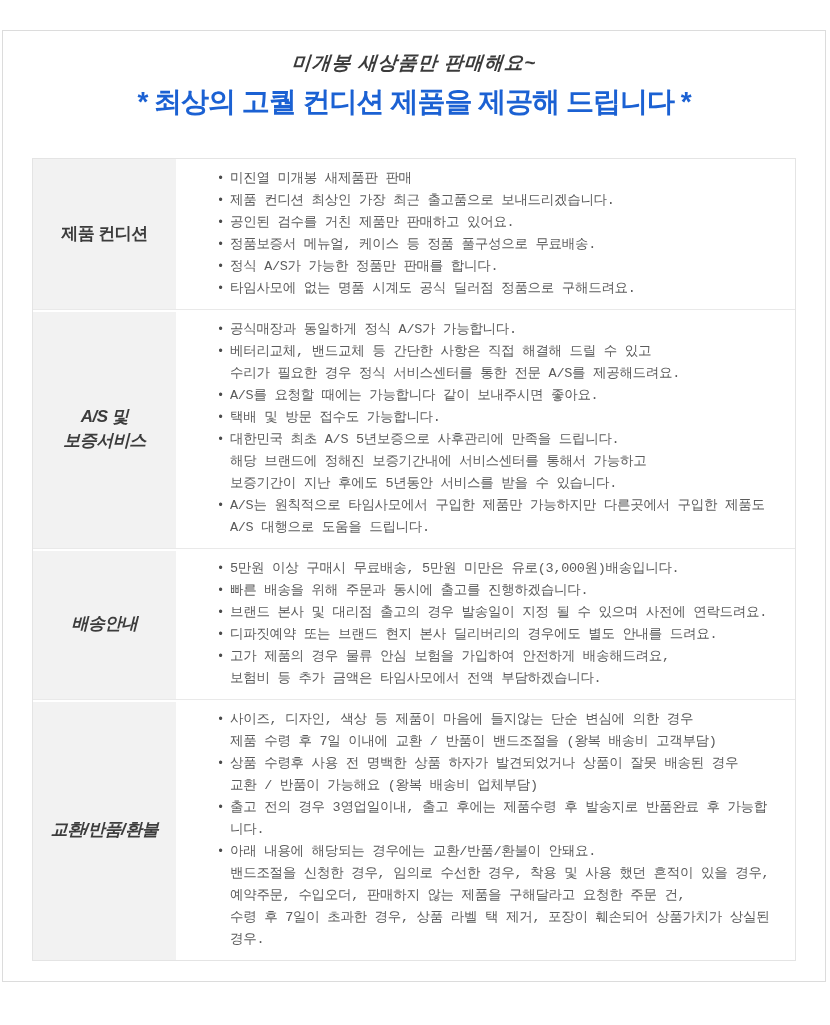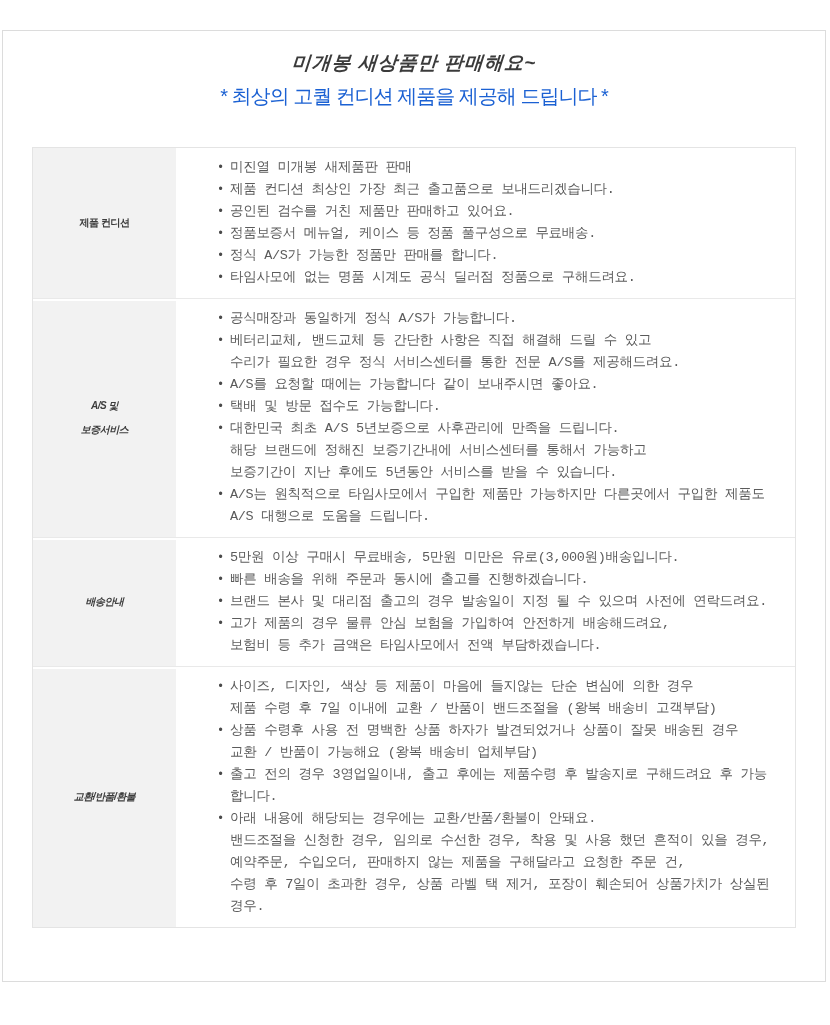--- a/index.html
+++ b/index.html
@@ -27,22 +27,22 @@
   .handwritten {
     font-size: 19px;
     color: #3b3b3b;
     letter-spacing: 1px;
     font-style: italic;
     font-weight: bold;
     transform: skewX(-4deg);
   }
   .title {
     margin: 7px 0 0 0;
-    font-size: 20px;
-    font-weight: normal;
+    font-size: 28px;
+    font-weight: bold;
     letter-spacing: -1px;
   }
   .info-table {
     margin: 37px 29px 0 29px;
     border: 1px solid #e4e4e4;
   }
   .row {
     display: flex;
     align-items: stretch;
   }
@@ -50,21 +50,21 @@
     border-top: 1px solid #e9e9e9;
   }
   .label-cell {
     width: 143px;
     flex: 0 0 143px;
     background: #f2f2f2;
     display: flex;
     align-items: center;
     justify-content: center;
     text-align: center;
-    font-size: 10px;
+    font-size: 17px;
     font-weight: bold;
     color: #3c3c3c;
     white-space: pre-line;
     line-height: 24px;
     letter-spacing: -0.5px;
   }
   .row + .row .label-cell {
     box-shadow: inset 0 2px 0 #ffffff;
     font-style: italic;
   }
@@ -139,35 +139,36 @@
     </div>
   </div>
 
   <div class="row">
     <div class="label-cell">배송안내</div>
     <div class="content-cell">
       <ul class="bullets">
             <li class="bullet-item">5만원 이상 구매시 무료배송, 5만원 미만은 유로(3,000원)배송입니다.</li>
             <li class="bullet-item">빠른 배송을 위해 주문과 동시에 출고를 진행하겠습니다.</li>
             <li class="bullet-item">브랜드 본사 및 대리점 출고의 경우 발송일이 지정 될 수 있으며 사전에 연락드려요.</li>
+            <li class="bullet-item">디파짓예약 또는 브랜드 현지 본사 딜리버리의 경우에도 별도 안내를 드려요.</li>
             <li class="bullet-item">고가 제품의 경우 물류 안심 보험을 가입하여 안전하게 배송해드려요,
 보험비 등 추가 금액은 타임사모에서 전액 부담하겠습니다.</li>
           </ul>
     </div>
   </div>
 
   <div class="row">
     <div class="label-cell">교환/반품/환불</div>
     <div class="content-cell">
       <ul class="bullets">
             <li class="bullet-item">사이즈, 디자인, 색상 등 제품이 마음에 들지않는 단순 변심에 의한 경우
 제품 수령 후 7일 이내에 교환 / 반품이 밴드조절을 (왕복 배송비 고객부담)</li>
             <li class="bullet-item">상품 수령후 사용 전 명백한 상품 하자가 발견되었거나 상품이 잘못 배송된 경우
 교환 / 반품이 가능해요 (왕복 배송비 업체부담)</li>
-            <li class="bullet-item">출고 전의 경우 3영업일이내, 출고 후에는 제품수령 후 발송지로 구해드려요 후 가능합니다.</li>
+            <li class="bullet-item">출고 전의 경우 3영업일이내, 출고 후에는 제품수령 후 발송지로 반품완료 후 가능합니다.</li>
             <li class="bullet-item">아래 내용에 해당되는 경우에는 교환/반품/환불이 안돼요.
 밴드조절을 신청한 경우, 임의로 수선한 경우, 착용 및 사용 했던 흔적이 있을 경우,
 예약주문, 수입오더, 판매하지 않는 제품을 구해달라고 요청한 주문 건,
 수령 후 7일이 초과한 경우, 상품 라벨 택 제거, 포장이 훼손되어 상품가치가 상실된 경우.</li>
           </ul>
     </div>
   </div>
 </div>
 </div>
 

